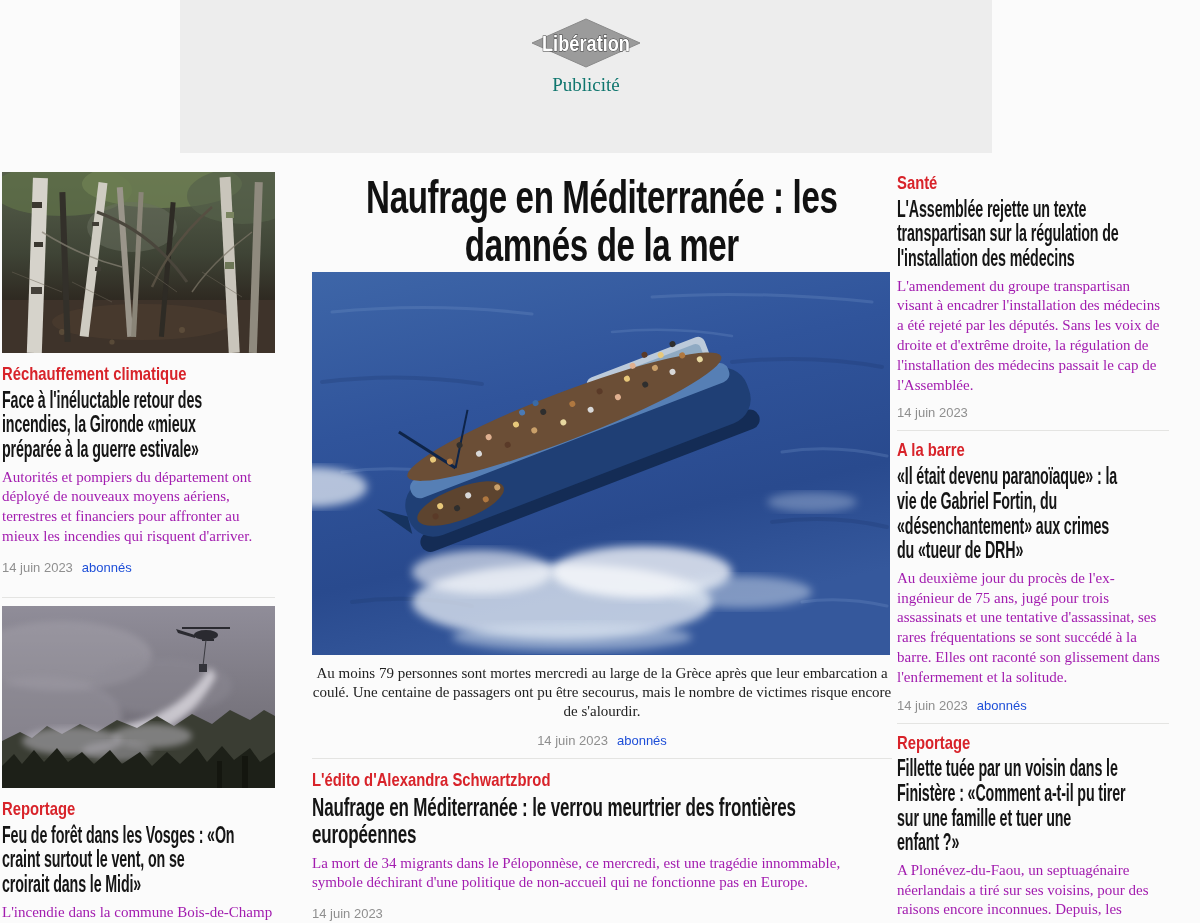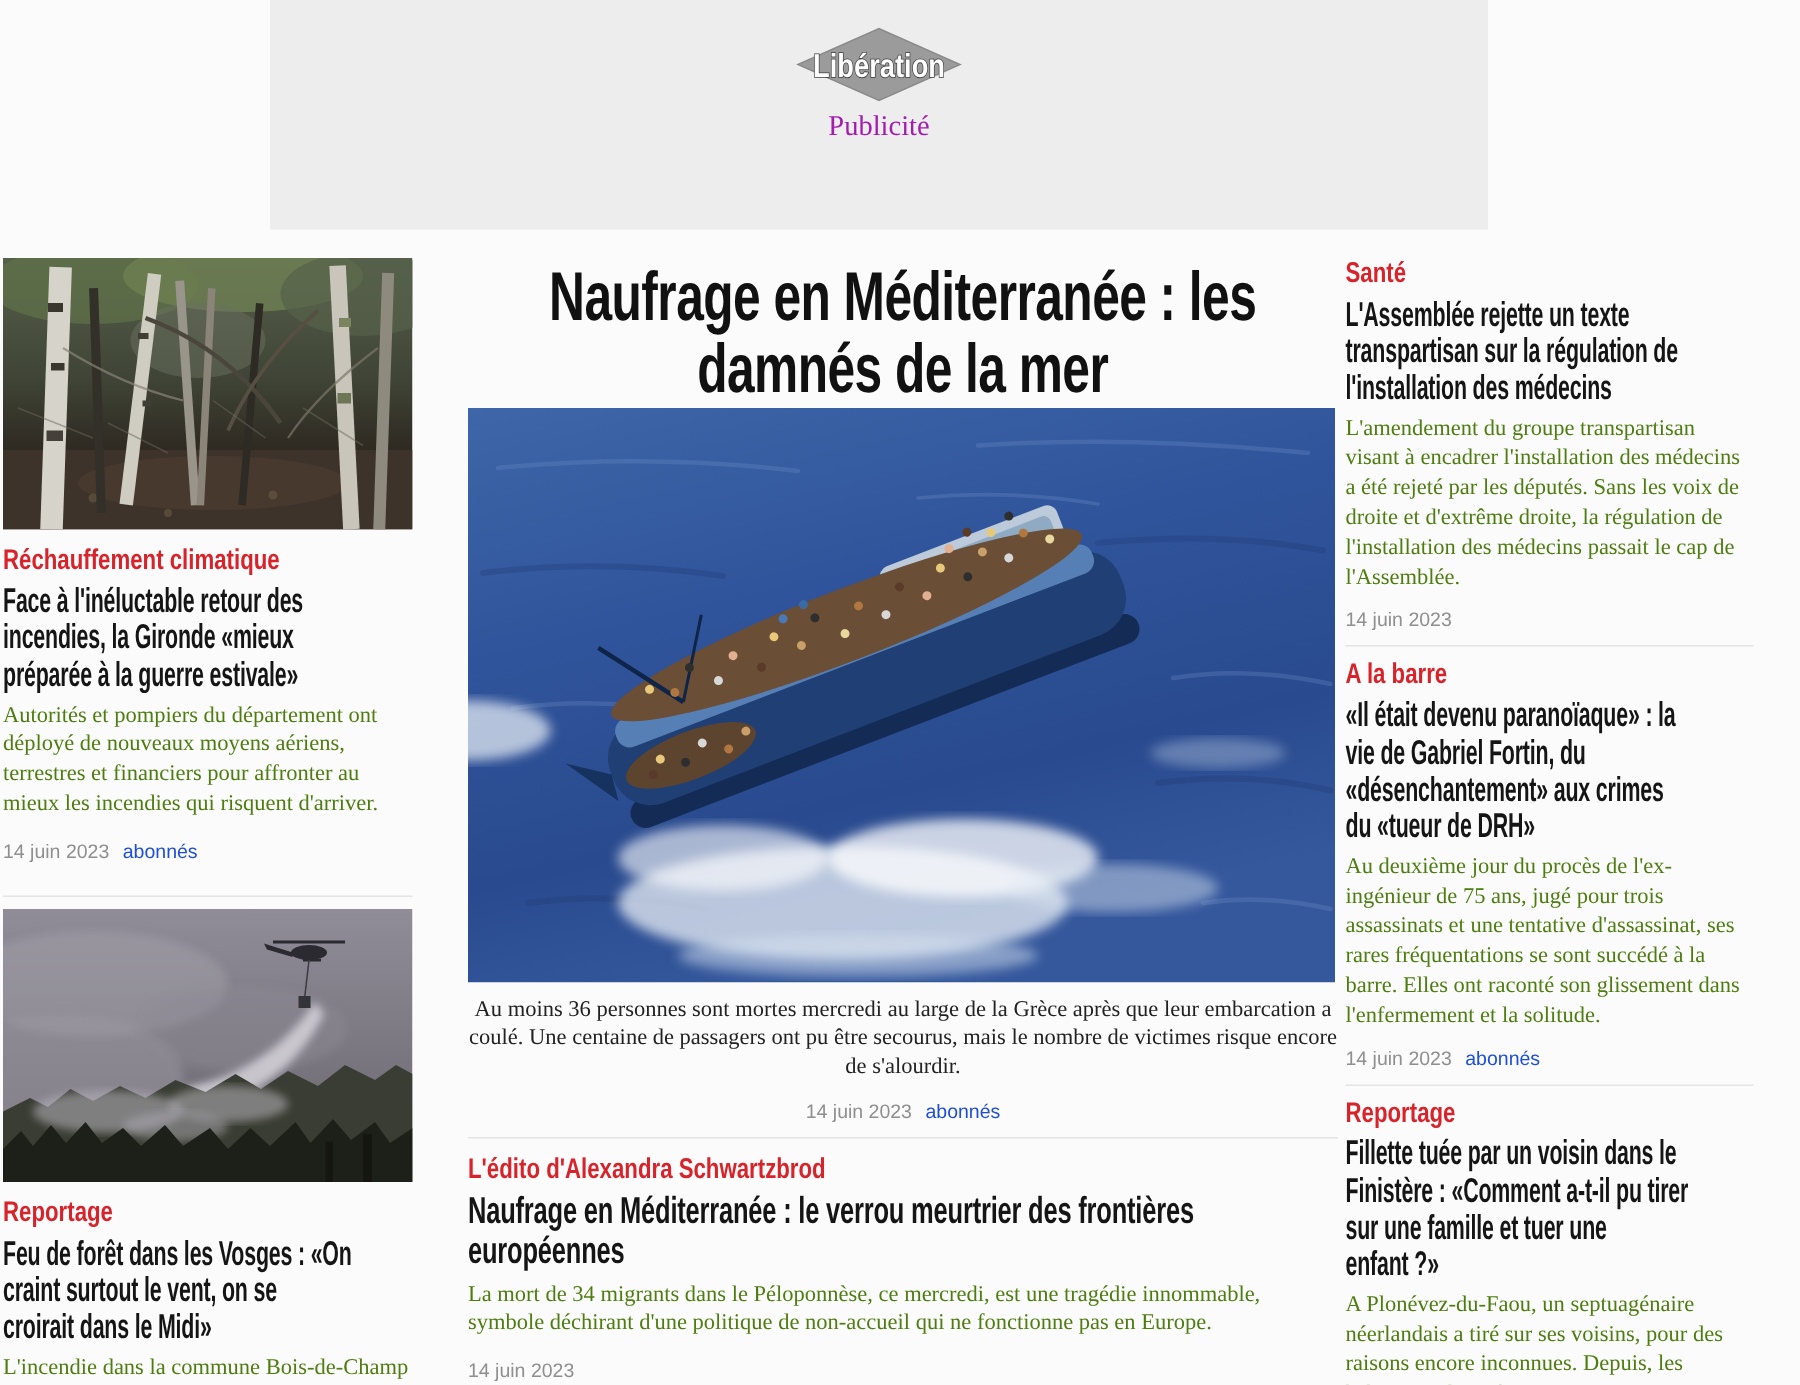--- a/index.html
+++ b/index.html
@@ -1,38 +1,38 @@
 <!DOCTYPE html>
 <html><head>
 <meta charset="utf-8">
 <style>
   html,body{margin:0;padding:0;background:#fbfbfb;}
   #stage{position:relative;width:1200px;height:923px;overflow:hidden;background:#fbfbfb;
          font-family:"Liberation Sans",sans-serif;}
   
   .ad{position:absolute;left:180px;top:0;width:812px;height:153px;background:#ededed;
       display:flex;flex-direction:column;align-items:center;}
-  .ad .pub{margin-top:4px;font-family:"Liberation Serif",serif;font-size:19px;color:#a21caf;}
+  .ad .pub{margin-top:4px;font-family:"Liberation Serif",serif;font-size:19px;color:#0f766e;}
   
   .col{position:absolute;top:172px;}
   #colL{left:2px;width:273px;}
   #colC{left:312px;width:580px;}
   #colR{left:897px;width:272px;}
   .photo{display:block;}
   
   .kick{font-weight:800;font-size:19px;line-height:1.15;color:#d8232a;
         transform:scaleX(.78);transform-origin:0 0;width:128.2%;white-space:pre-line;margin:0;}
   .title{font-weight:800;font-size:23px;line-height:1.07;color:#151515;letter-spacing:-.2px;
         transform:scaleX(.62);transform-origin:0 0;width:161%;white-space:pre-line;margin:0;}
   .t-main{font-weight:800;font-size:46px;line-height:1.04;color:#111;letter-spacing:-.5px;
         transform:scaleX(.72);transform-origin:50% 0;width:138.9%;margin:2px 0 0 -19.45%;
         text-align:center;white-space:pre-line;}
   .t-edito{font-weight:800;font-size:25px;line-height:1.08;color:#151515;letter-spacing:-.2px;
         transform:scaleX(.68);transform-origin:0 0;width:147%;white-space:pre-line;margin:3px 0 0 0;}
-  .body{font-family:"Liberation Serif",serif;font-size:15px;line-height:1.32;color:#4d7c0f;
+  .body{font-family:"Liberation Serif",serif;font-size:15px;line-height:1.32;color:#a21caf;
         margin:6px 0 0 0;}
   .caption{font-family:"Liberation Serif",serif;font-size:15px;line-height:1.27;color:#222;
         text-align:center;margin:9px 0 0 0;}
   .meta{display:flex;gap:9px;font-size:13px;color:#8f8f8f;margin:13px 0 0 0;}
   .meta.center{justify-content:center;margin-top:12px;}
   .badge{color:#1d4ed8;}
   .hr{border-top:1px solid #e4e4e2;margin:22px 0 0 0;height:0;}
   #colC .hr{margin-top:10px;}
   #colR .hr{margin-top:10px;}
   .mt8{margin-top:8px;} .mt10{margin-top:10px;} .mt3{margin-top:3px;}
@@ -223,21 +223,21 @@
             <circle cx="165" cy="190" r="3" fill="#b07840"></circle>
           <circle cx="180" cy="183" r="3" fill="#caa06a"></circle>
             <circle cx="112" cy="188" r="3" fill="#5a3a28"></circle>
           <circle cx="230" cy="122" r="3" fill="#4a7ab5"></circle>
             <circle cx="246" cy="118" r="3" fill="#3a6aa5"></circle>
         </g>
         <path d="M86,178 L60,160 L84,196 Z" fill="#16335f"></path>
       </g>
     </svg>
 
-    <p class="caption">Au moins 36 personnes sont mortes mercredi au large de la Grèce après que leur embarcation a coulé. Une centaine de passagers ont pu être secourus, mais le nombre de victimes risque encore de s'alourdir.</p>
+    <p class="caption">Au moins 79 personnes sont mortes mercredi au large de la Grèce après que leur embarcation a coulé. Une centaine de passagers ont pu être secourus, mais le nombre de victimes risque encore de s'alourdir.</p>
     <div class="meta center">
       <span>14 juin 2023</span>
       <span class="badge">abonnés</span>
     </div>
     <div class="hr"></div>
 
     <div class="kick mt10">L'édito d'Alexandra Schwartzbrod</div>
     <h2 class="t-edito">Naufrage en Méditerranée : le verrou meurtrier des frontières
 européennes</h2>
     <p class="body">La mort de 34 migrants dans le Péloponnèse, ce mercredi, est une tragédie innommable, symbole déchirant d'une politique de non-accueil qui ne fonctionne pas en Europe.</p>

